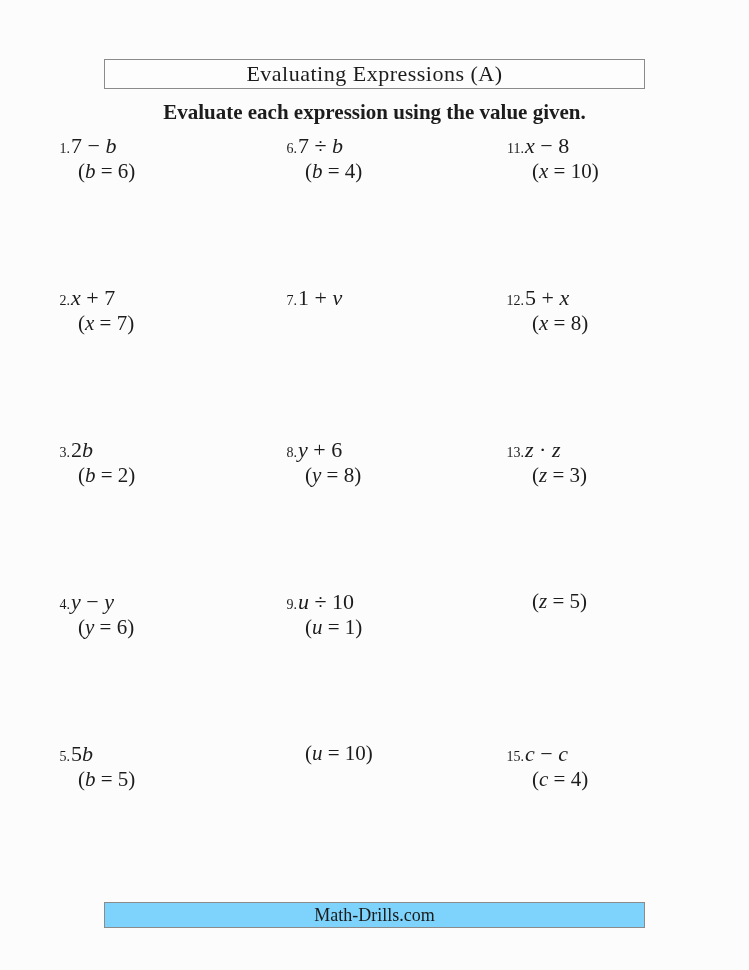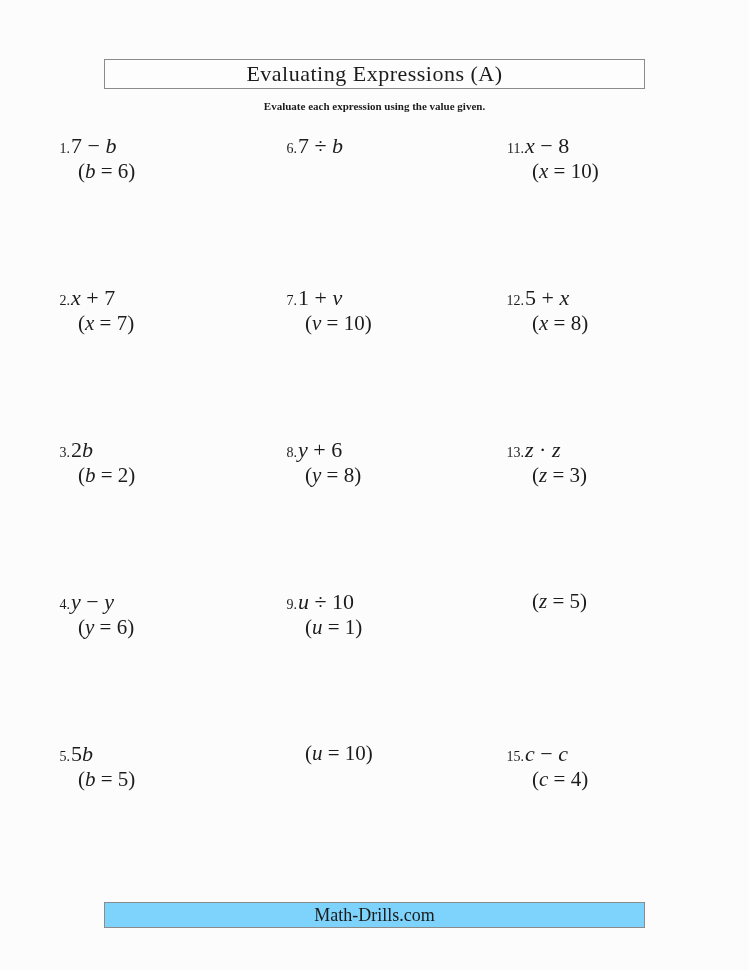--- a/index.html
+++ b/index.html
@@ -30,21 +30,21 @@
     justify-content: center;
     font-size: 22px;
     letter-spacing: 0.5px;
   }
   .subtitle {
     position: absolute;
     left: 0;
     top: 100px;
     width: 749px;
     text-align: center;
-    font-size: 11px;
+    font-size: 21px;
     font-weight: bold;
   }
   .problems-grid {
     position: absolute;
     left: 42px;
     top: 133px;
     width: 681px;
     display: grid;
     grid-template-columns: repeat(3, 227px);
     grid-template-rows: repeat(5, 152px);
@@ -128,27 +128,27 @@
           <span class="pnum">5.</span>
           <span class="expr"><span>5</span><span class="mvar">b</span></span>
         </div>
         <div class="given"><span>(</span><span class="mvar">b</span><span> = 5)</span></div>
       </div>
       <div class="problem">
         <div class="expr-line">
           <span class="pnum">6.</span>
           <span class="expr"><span>7 ÷ </span><span class="mvar">b</span></span>
         </div>
+        <div class="given"><span>(</span><span class="mvar">b</span><span> = 4)</span></div>
       </div>
       <div class="problem">
         <div class="expr-line">
           <span class="pnum">7.</span>
           <span class="expr"><span>1 + </span><span class="mvar">v</span></span>
         </div>
-        <div class="given"><span>(</span><span class="mvar">v</span><span> = 10)</span></div>
       </div>
       <div class="problem">
         <div class="expr-line">
           <span class="pnum">8.</span>
           <span class="expr"><span class="mvar">y</span><span> + 6</span></span>
         </div>
         <div class="given"><span>(</span><span class="mvar">y</span><span> = 8)</span></div>
       </div>
       <div class="problem">
         <div class="expr-line">

